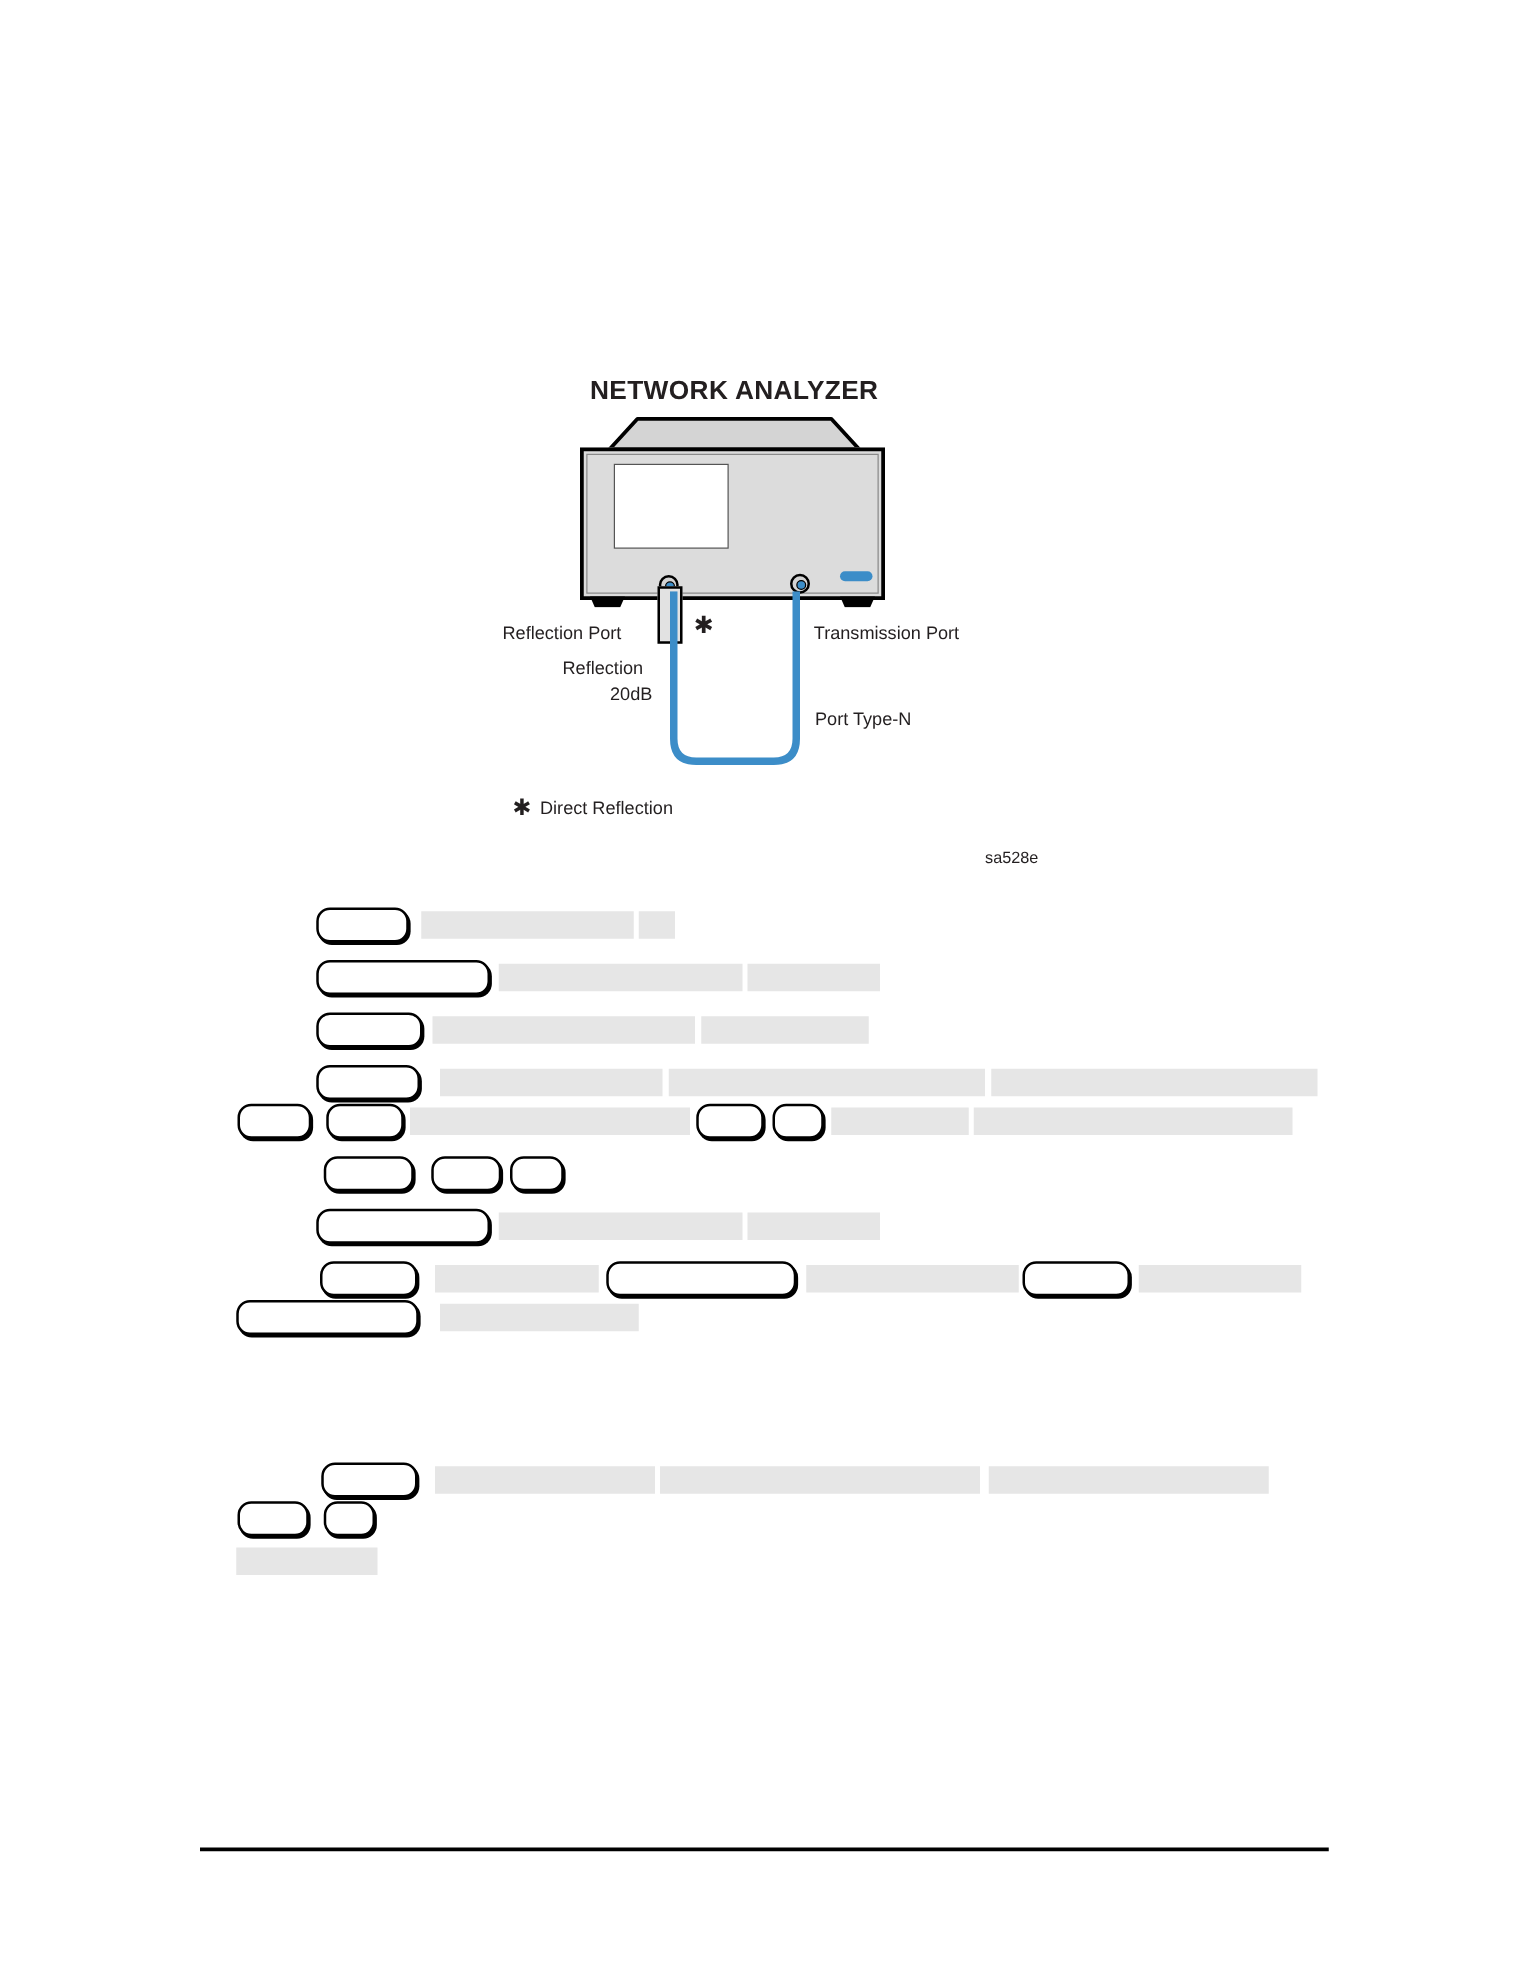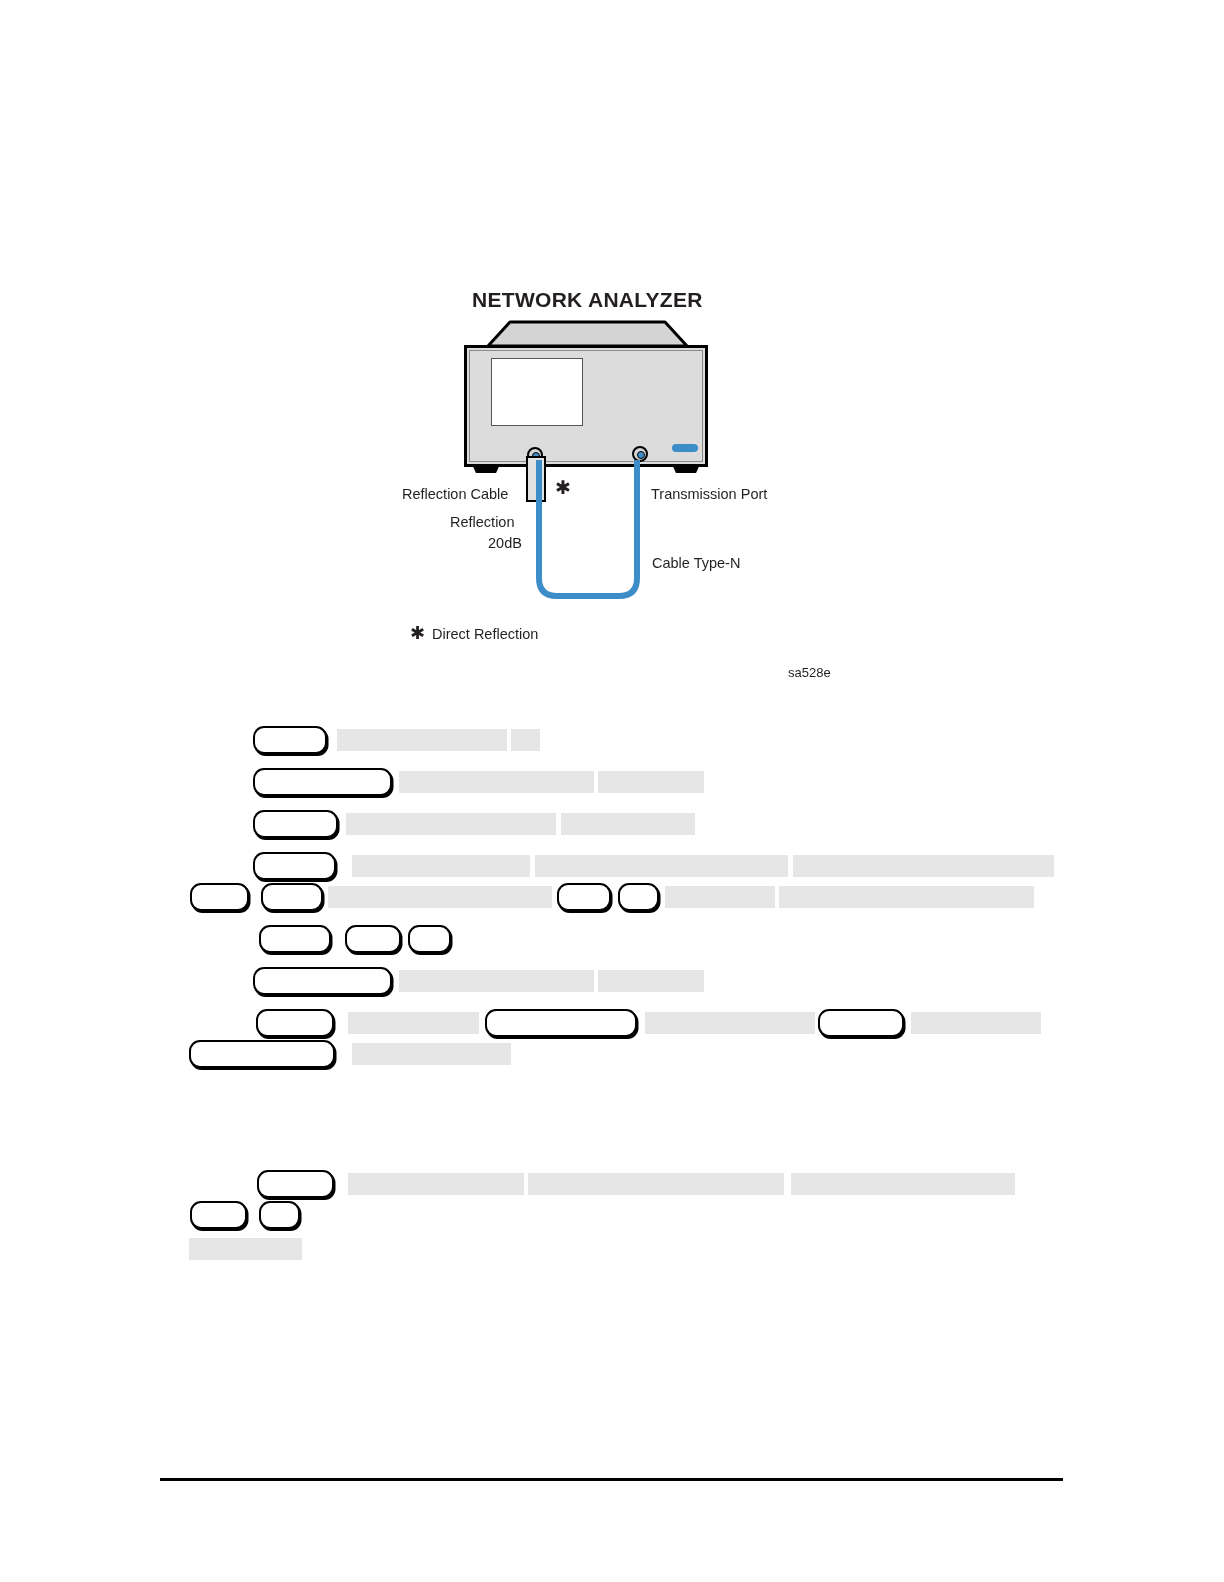--- a/index.html
+++ b/index.html
@@ -13,21 +13,21 @@
     position: relative;
     font-family: "Liberation Sans", sans-serif;
     color: #000000;
     overflow: hidden;
   }
 
   
   #figure {
     position: absolute;
     left: 0;
-    top: 0;
+    top: 13px;
     width: 1224px;
     height: 700px;
   }
 
   .fig-title {
     position: absolute;
     left: 472px;
     top: 288px;
     font-size: 21px;
     font-weight: bold;
@@ -224,25 +224,25 @@
   <div class="connector trans"></div>
 
   <div class="attenuator-box"></div>
 
   <svg class="cable" viewBox="0 0 109 142">
     <path d="M 6 0 L 6 118 Q 6 136 24 136 L 86 136 Q 104 136 104 118 L 104 0" fill="none" stroke="#3c8dc8" stroke-width="6" stroke-linecap="butt"></path>
   </svg>
 
   <div class="star-mark">✱</div>
 
-  <div class="fig-label lbl-reflection">Reflection Cable</div>
+  <div class="fig-label lbl-reflection">Reflection Port</div>
   <div class="fig-label lbl-transmission">Transmission Port</div>
   <div class="fig-label lbl-attenuator">Reflection</div>
   <div class="fig-label lbl-atten-db">20dB</div>
-  <div class="fig-label lbl-cable">Cable Type-N</div>
+  <div class="fig-label lbl-cable">Port Type-N</div>
 
   <div class="lbl-star-note">✱</div>
   <div class="fig-label lbl-direct">Direct Reflection</div>
 
   <div class="fig-id">sa528e</div>
 </div>
 
 <div id="body-content">
     <div class="softkey" style="left: 253px; top: 726px; width: 74px; height: 28px;"></div>
     <div class="redact" style="left: 337px; top: 729px; width: 170px; height: 22px;"></div>

